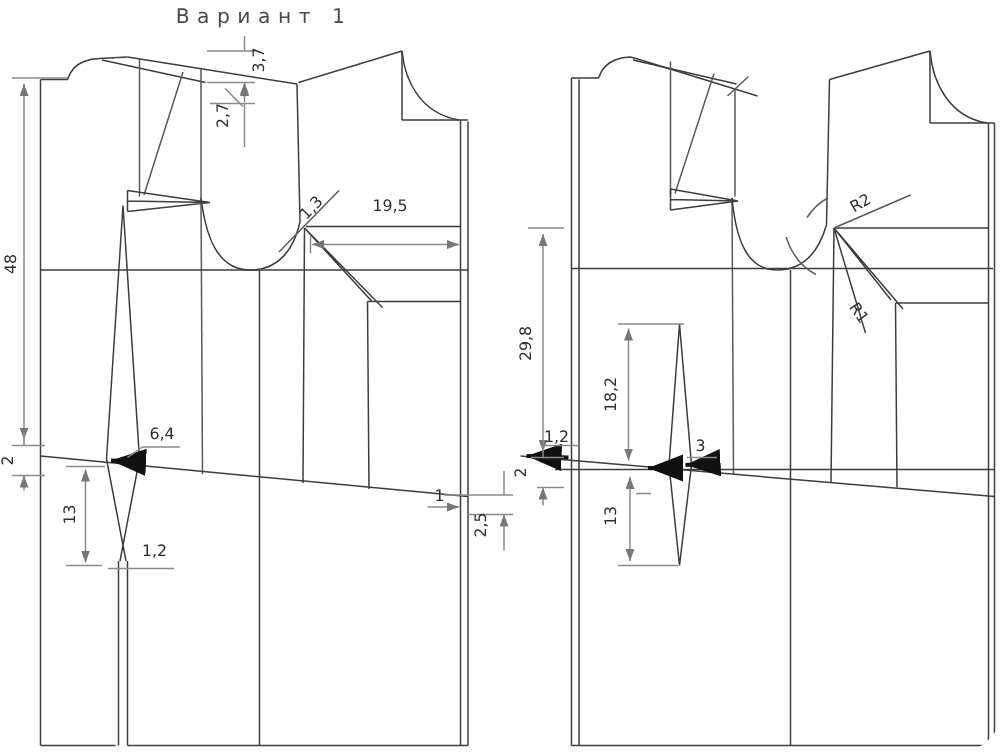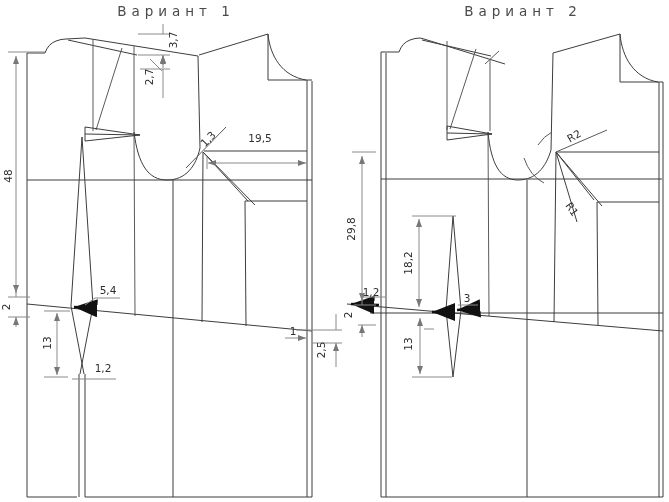--- a/index.html
+++ b/index.html
@@ -1,18 +1,18 @@
 <!DOCTYPE html>
 <html><head>
 <meta charset="utf-8">
 <style>
   html,body{margin:0;padding:0;background:#fff;}
   #canvas{
     position:relative;width:669px;height:502px;background:#ffffff;
-    font-family:"DejaVu Sans","Liberation Sans",sans-serif;overflow:hidden;
+    font-family:"DejaVu Sans","Liberation Sans",sans-serif;overflow:hidden;border-radius:32px;
   }
   svg{position:absolute;left:0;top:0;}
   .lbl{
     position:absolute;font-size:10.5px;color:#2e2e2e;line-height:1;
     white-space:nowrap;transform:translate(-50%,-50%);
   }
   .r90{transform:translate(-50%,-50%) rotate(-90deg);}
   .r46{transform:translate(-50%,-50%) rotate(-46deg);}
   .r30{transform:translate(-50%,-50%) rotate(-30deg);}
   .r55{transform:translate(-50%,-50%) rotate(55deg);}
@@ -127,29 +127,28 @@
     <path class="dim" d="M362,293 V305 M362,337 V325" marker-end="url(#ah)"></path>
     <path class="dim" d="M412,216 H456"></path>
     <path class="dim" d="M419,219 V307" marker-start="url(#ah)" marker-end="url(#ah)"></path>
     <path class="dim" d="M420,318 V374" marker-start="url(#ah)" marker-end="url(#ah)"></path>
     <path class="dim" d="M412,377 H452 M424,329 H434"></path>
     <path class="dim" d="M458,305 H478"></path>
   </g>
 </svg>
 
 <div class="title" style="left:176px;top:3px">Вариант 1</div>
-<div class="title" style="left:523px;top:3px">Вариант 2</div>
 
 <div class="lbl r90" style="left:8px;top:176px">48</div>
 <div class="lbl r90" style="left:6px;top:307px">2</div>
 <div class="lbl r90" style="left:173px;top:40px">3,7</div>
 <div class="lbl r90" style="left:149px;top:77px">2,7</div>
 <div class="lbl r46" style="left:208px;top:139px">1,3</div>
 <div class="lbl" style="left:260px;top:138px">19,5</div>
-<div class="lbl" style="left:108px;top:290px">5,4</div>
+<div class="lbl" style="left:108px;top:290px">6,4</div>
 <div class="lbl r90" style="left:47px;top:343px">13</div>
 <div class="lbl" style="left:103px;top:368px">1,2</div>
 <div class="lbl" style="left:293px;top:331px">1</div>
 <div class="lbl r90" style="left:321px;top:350px">2,5</div>
 
 <div class="lbl r90" style="left:351px;top:229px">29,8</div>
 <div class="lbl r90" style="left:348px;top:315px">2</div>
 <div class="lbl" style="left:371px;top:292px">1,2</div>
 <div class="lbl r90" style="left:408px;top:263px">18,2</div>
 <div class="lbl" style="left:467px;top:298px">3</div>

